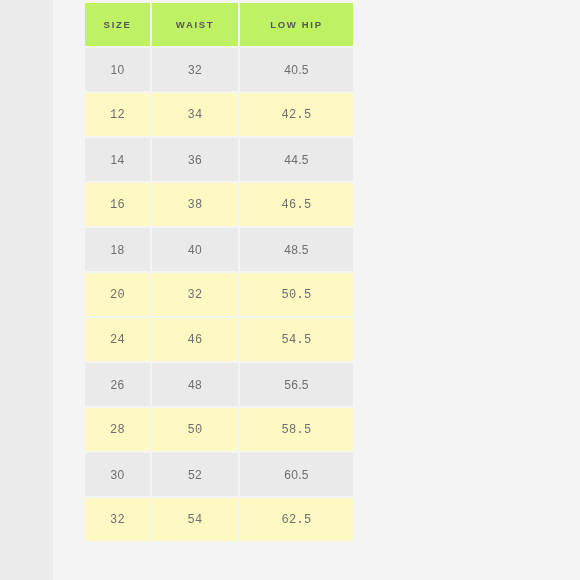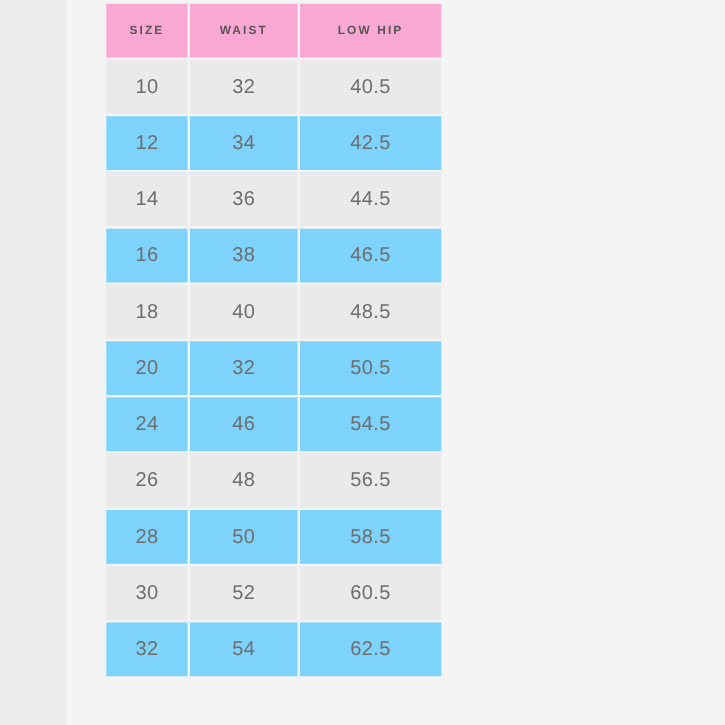--- a/index.html
+++ b/index.html
@@ -45,39 +45,40 @@
     padding: 0;
     height: 43px;
     border-right: 2px solid #f4f4f4;
     border-bottom: 2px solid #f4f4f4;
   }
   #size-chart th:last-child,
   #size-chart td:last-child {
     border-right: none;
   }
   #size-chart thead th {
-    background: #f9a8d4;
+    background: #bef264;
     color: #555555;
     font-size: 9.5px;
     font-weight: 700;
     letter-spacing: 1.7px;
     text-transform: uppercase;
     margin-top: 35px;
   }
   #size-chart tbody td {
-    font-size: 16px;
+    font-size: 12px;
     font-weight: 400;
     color: #6e6e6e;
     letter-spacing: 0.3px;
   }
   #size-chart tbody tr.row-odd td {
     background: #eaeaea;
   }
   #size-chart tbody tr.row-even td {
-    background: #7dd3fc;
+    background: #fef9c3;
+    font-family: Liberation Mono, monospace;
   }
   #size-chart tbody tr:last-child td {
     border-bottom: none;
   }
   .col-size { width: 66px; }
   .col-waist { width: 87px; }
   .col-lowhip { width: 115px; }
 </style>
 </head>
 <body>

